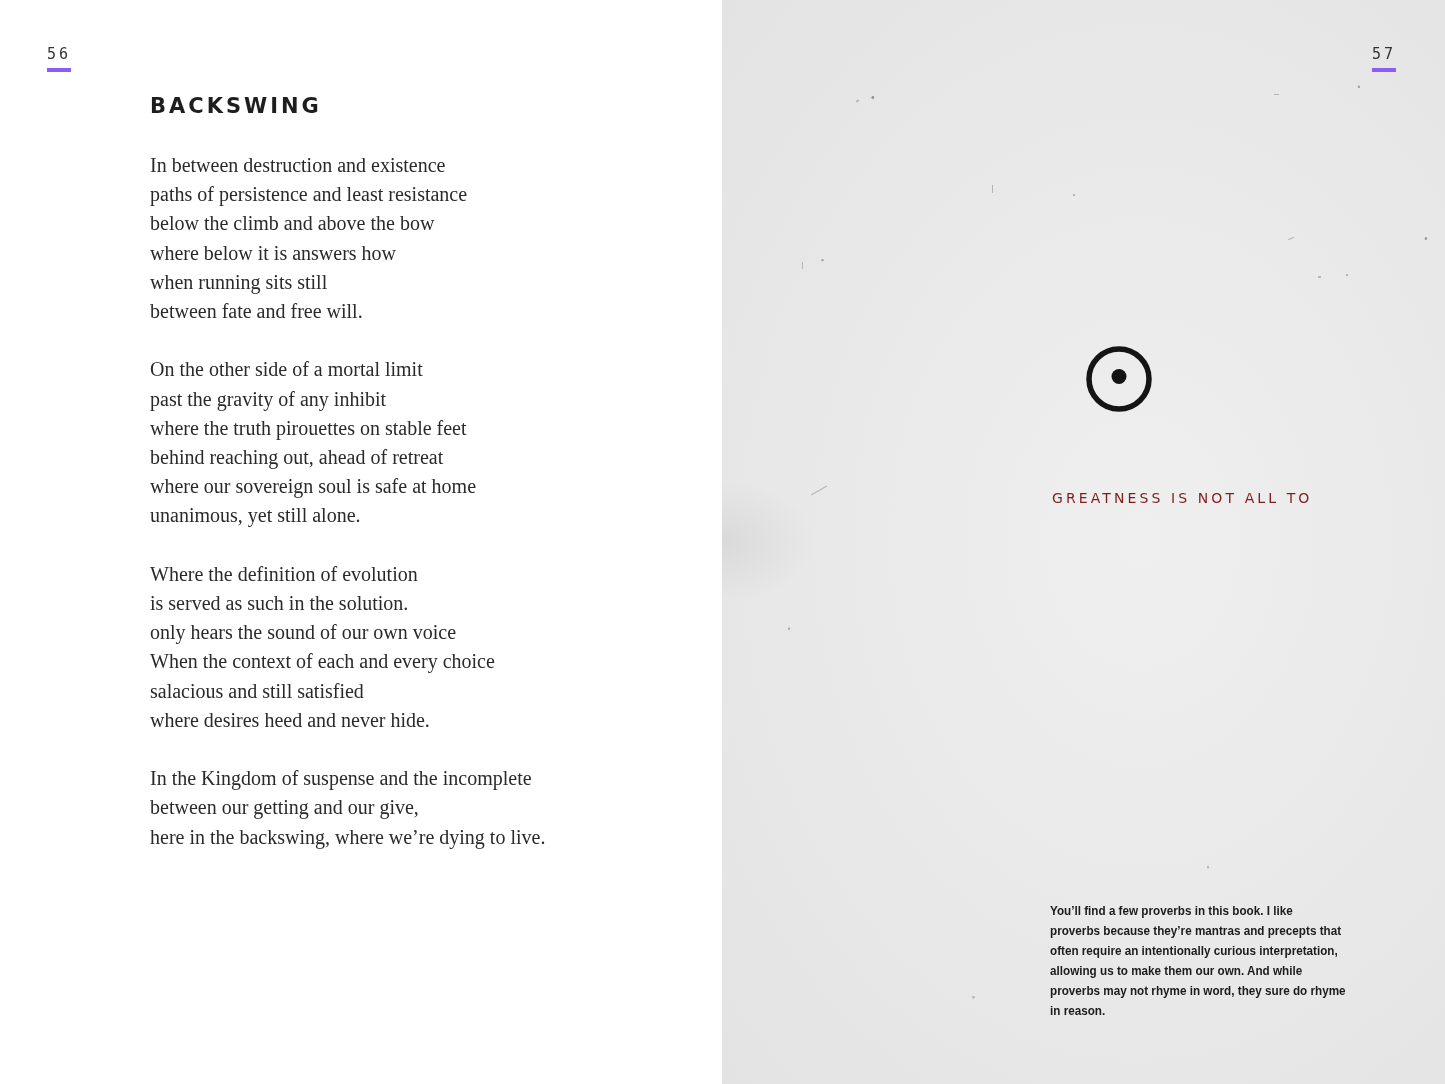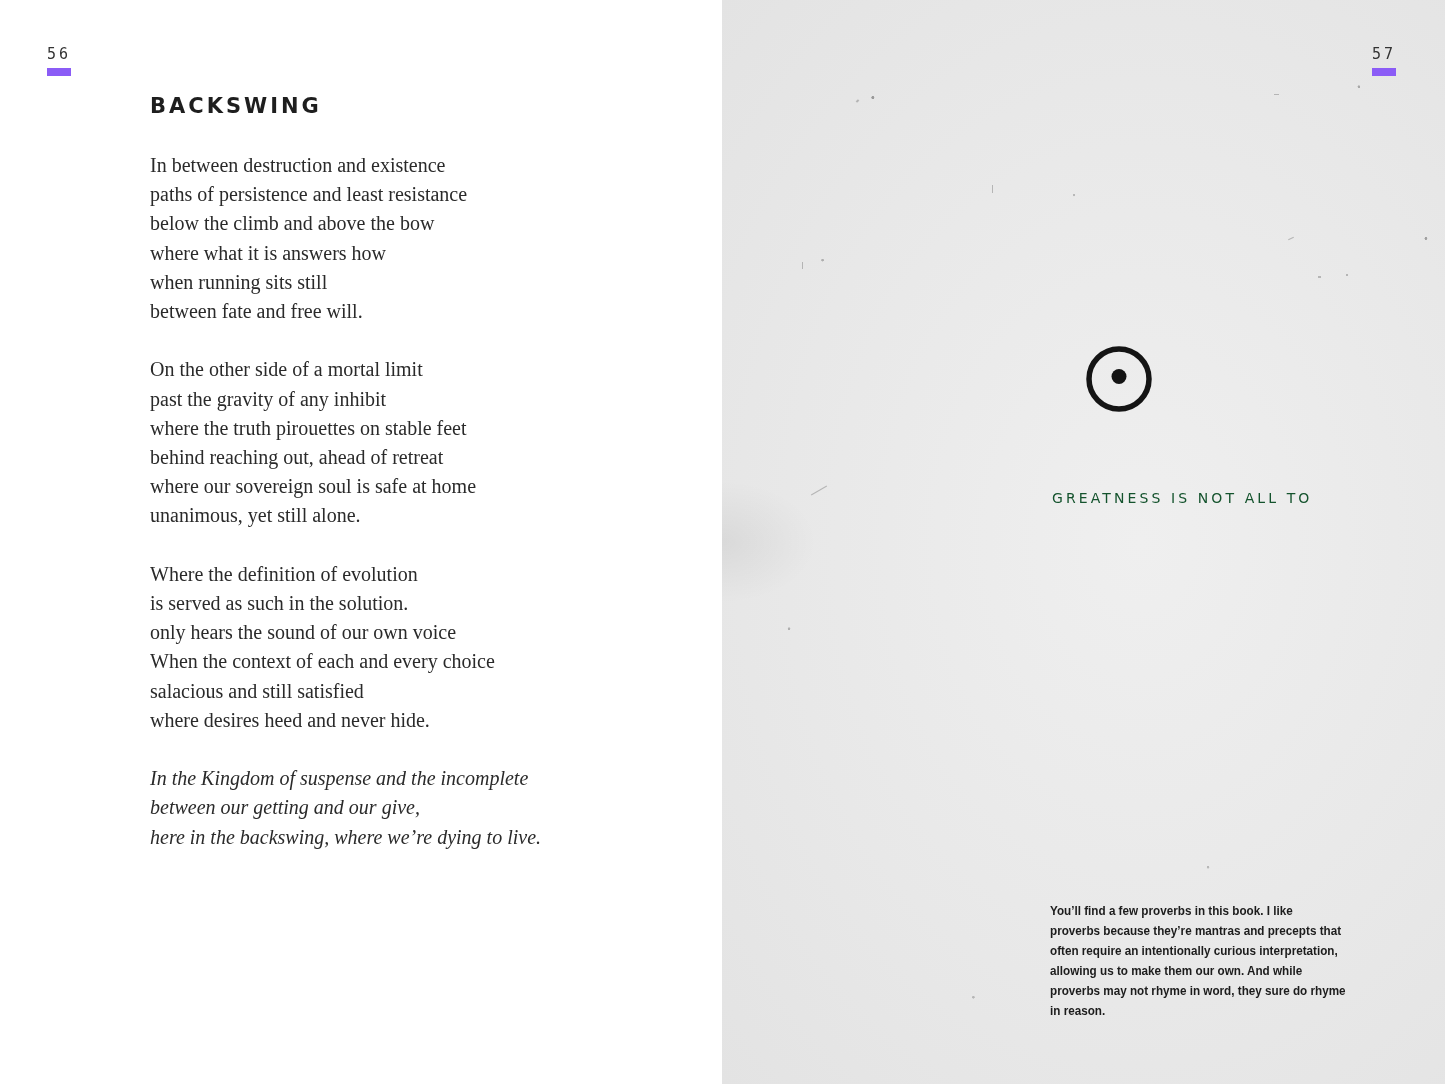--- a/index.html
+++ b/index.html
@@ -46,21 +46,21 @@
         radial-gradient(ellipse at 0% 50%, rgba(0,0,0,0.06), transparent 8%),
         radial-gradient(ellipse at 50% 50%, #efefef 0%, #e8e8e8 60%, #e3e3e3 100%);
     }
     .page-number {
       position: absolute;
       font-family: "DejaVu Sans Mono", monospace;
       font-size: 15px;
       letter-spacing: 3px;
       color: #333333;
       padding-bottom: 6px;
-      border-bottom: 8px solid #8b5cf6;
+      border-bottom: 4px solid #8b5cf6;
       line-height: 16px;
     }
     .page-number.left { left: 47px; top: 46px; }
     .page-number.right { left: 1372px; top: 46px; }
 
     .poem-title {
       position: absolute;
       left: 150px;
       top: 94px;
       font-family: "DejaVu Sans", sans-serif;
@@ -76,42 +76,42 @@
       left: 150px;
       top: 151px;
       font-family: "Liberation Serif", serif;
       font-size: 20px;
       color: #2a2a2a;
       line-height: 29.2px;
     }
     .stanza {
       margin: 0 0 29.2px 0;
     }
-    .stanza:last-child { margin-bottom: 4px; font-style: italic; }
+    .stanza:last-child { margin-bottom: 4px; }
     .poem-line {
       display: block;
       white-space: nowrap;
     }
 
     .symbol {
       position: absolute;
       left: 1084px;
       top: 344px;
       width: 70px;
       height: 70px;
     }
 
     .proverbs {
       position: absolute;
       left: 1052px;
       top: 484px;
       font-family: "DejaVu Sans", sans-serif;
       font-size: 14px;
       letter-spacing: 3.1px;
-      color: #14532d;
+      color: #7f1d1d;
       line-height: 29.3px;
     }
     .proverb {
       margin: 0 0 29.3px 0;
     }
     .proverb:last-child { margin-bottom: 0; }
     .proverb-line {
       display: block;
       white-space: nowrap;
     }
@@ -147,21 +147,21 @@
   <section class="page-left">
     <div class="page-number left">56</div>
 
     <h1 class="poem-title">BACKSWING</h1>
 
     <div class="poem">
       <p class="stanza">
         <span class="poem-line">In between destruction and existence</span>
         <span class="poem-line">paths of persistence and least resistance</span>
         <span class="poem-line">below the climb and above the bow</span>
-        <span class="poem-line">where what it is answers how</span>
+        <span class="poem-line">where below it is answers how</span>
         <span class="poem-line">when running sits still</span>
         <span class="poem-line">between fate and free will.</span>
       </p>
       <p class="stanza">
         <span class="poem-line">On the other side of a mortal limit</span>
         <span class="poem-line">past the gravity of any inhibit</span>
         <span class="poem-line">where the truth pirouettes on stable feet</span>
         <span class="poem-line">behind reaching out, ahead of retreat</span>
         <span class="poem-line">where our sovereign soul is safe at home</span>
         <span class="poem-line">unanimous, yet still alone.</span>

